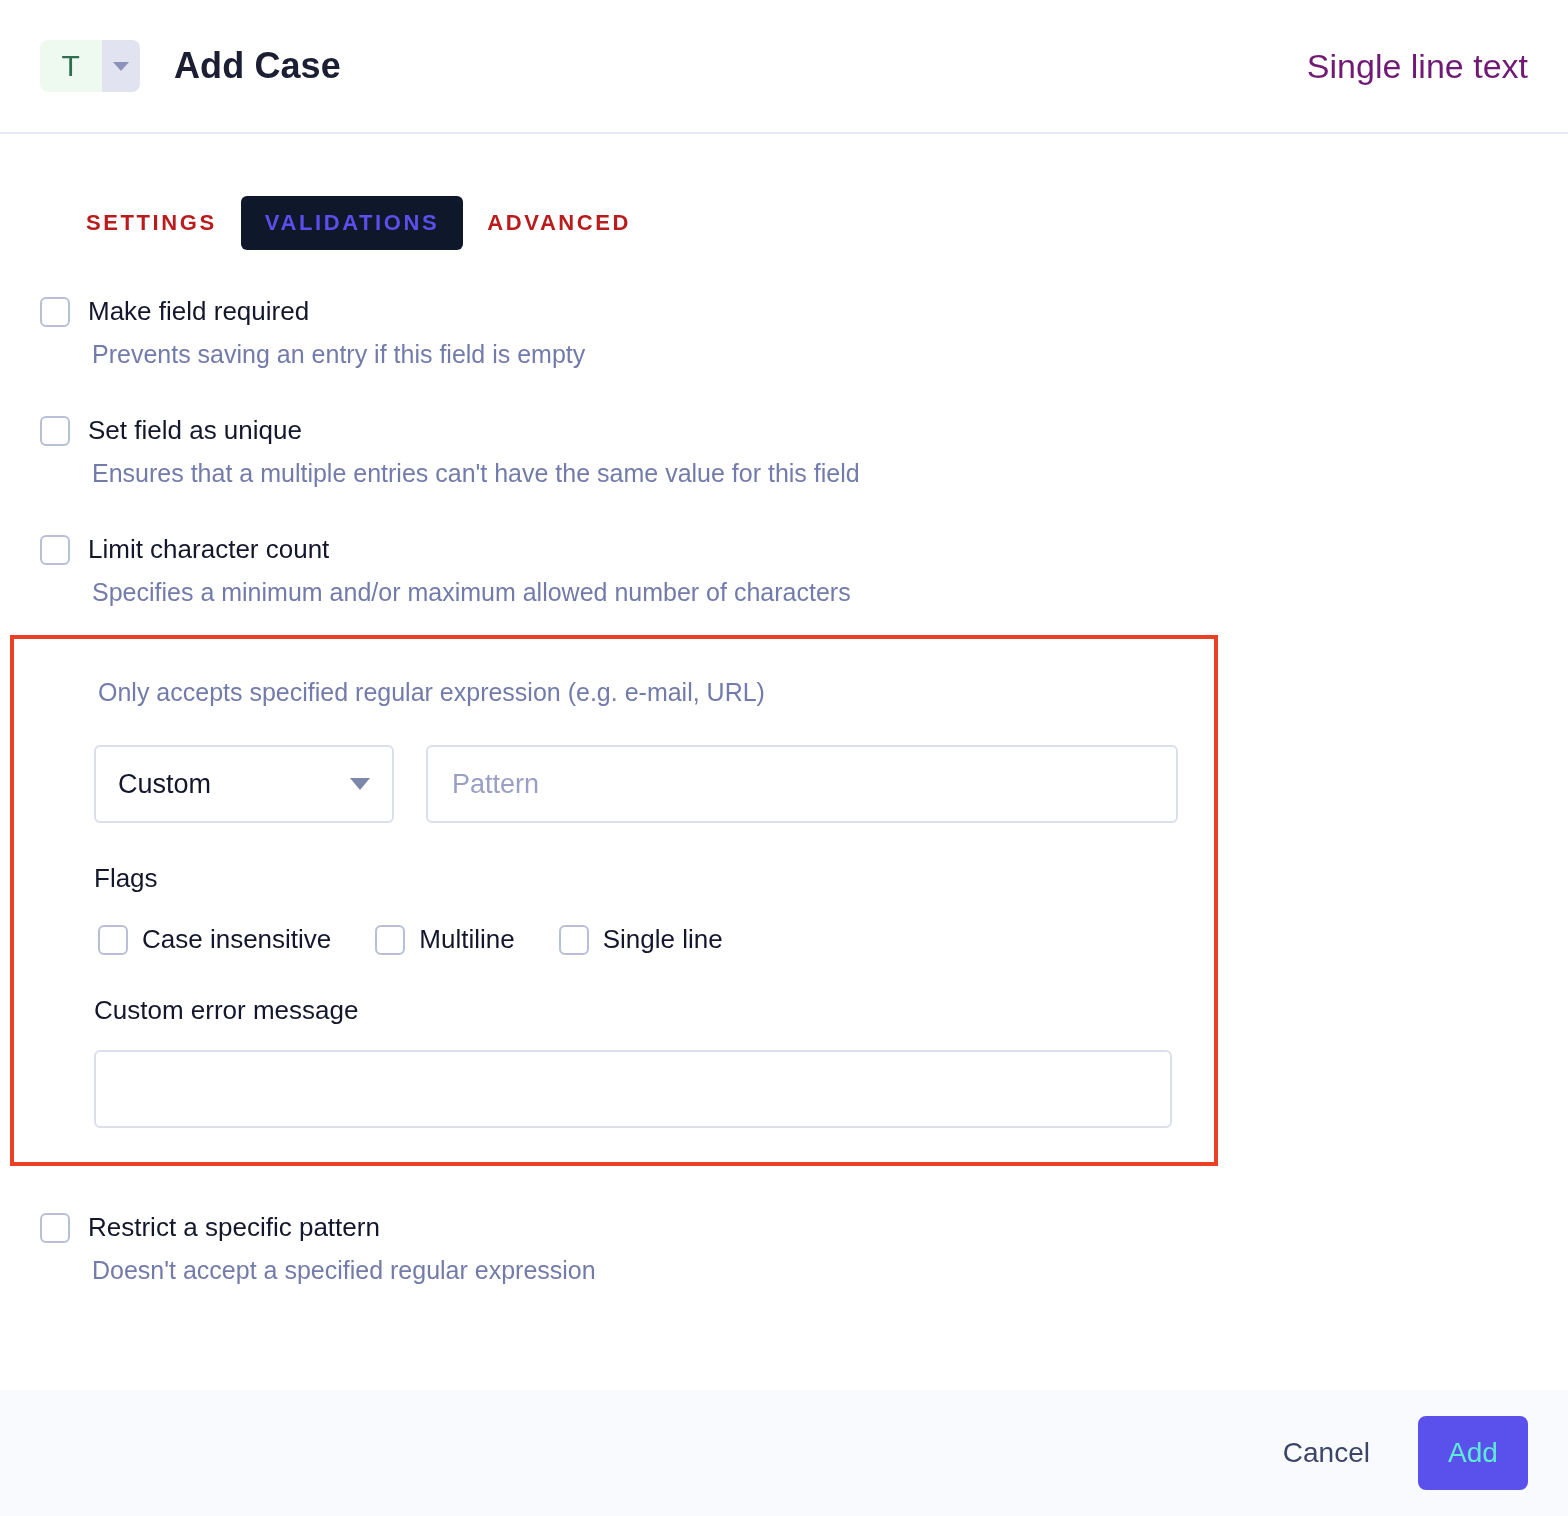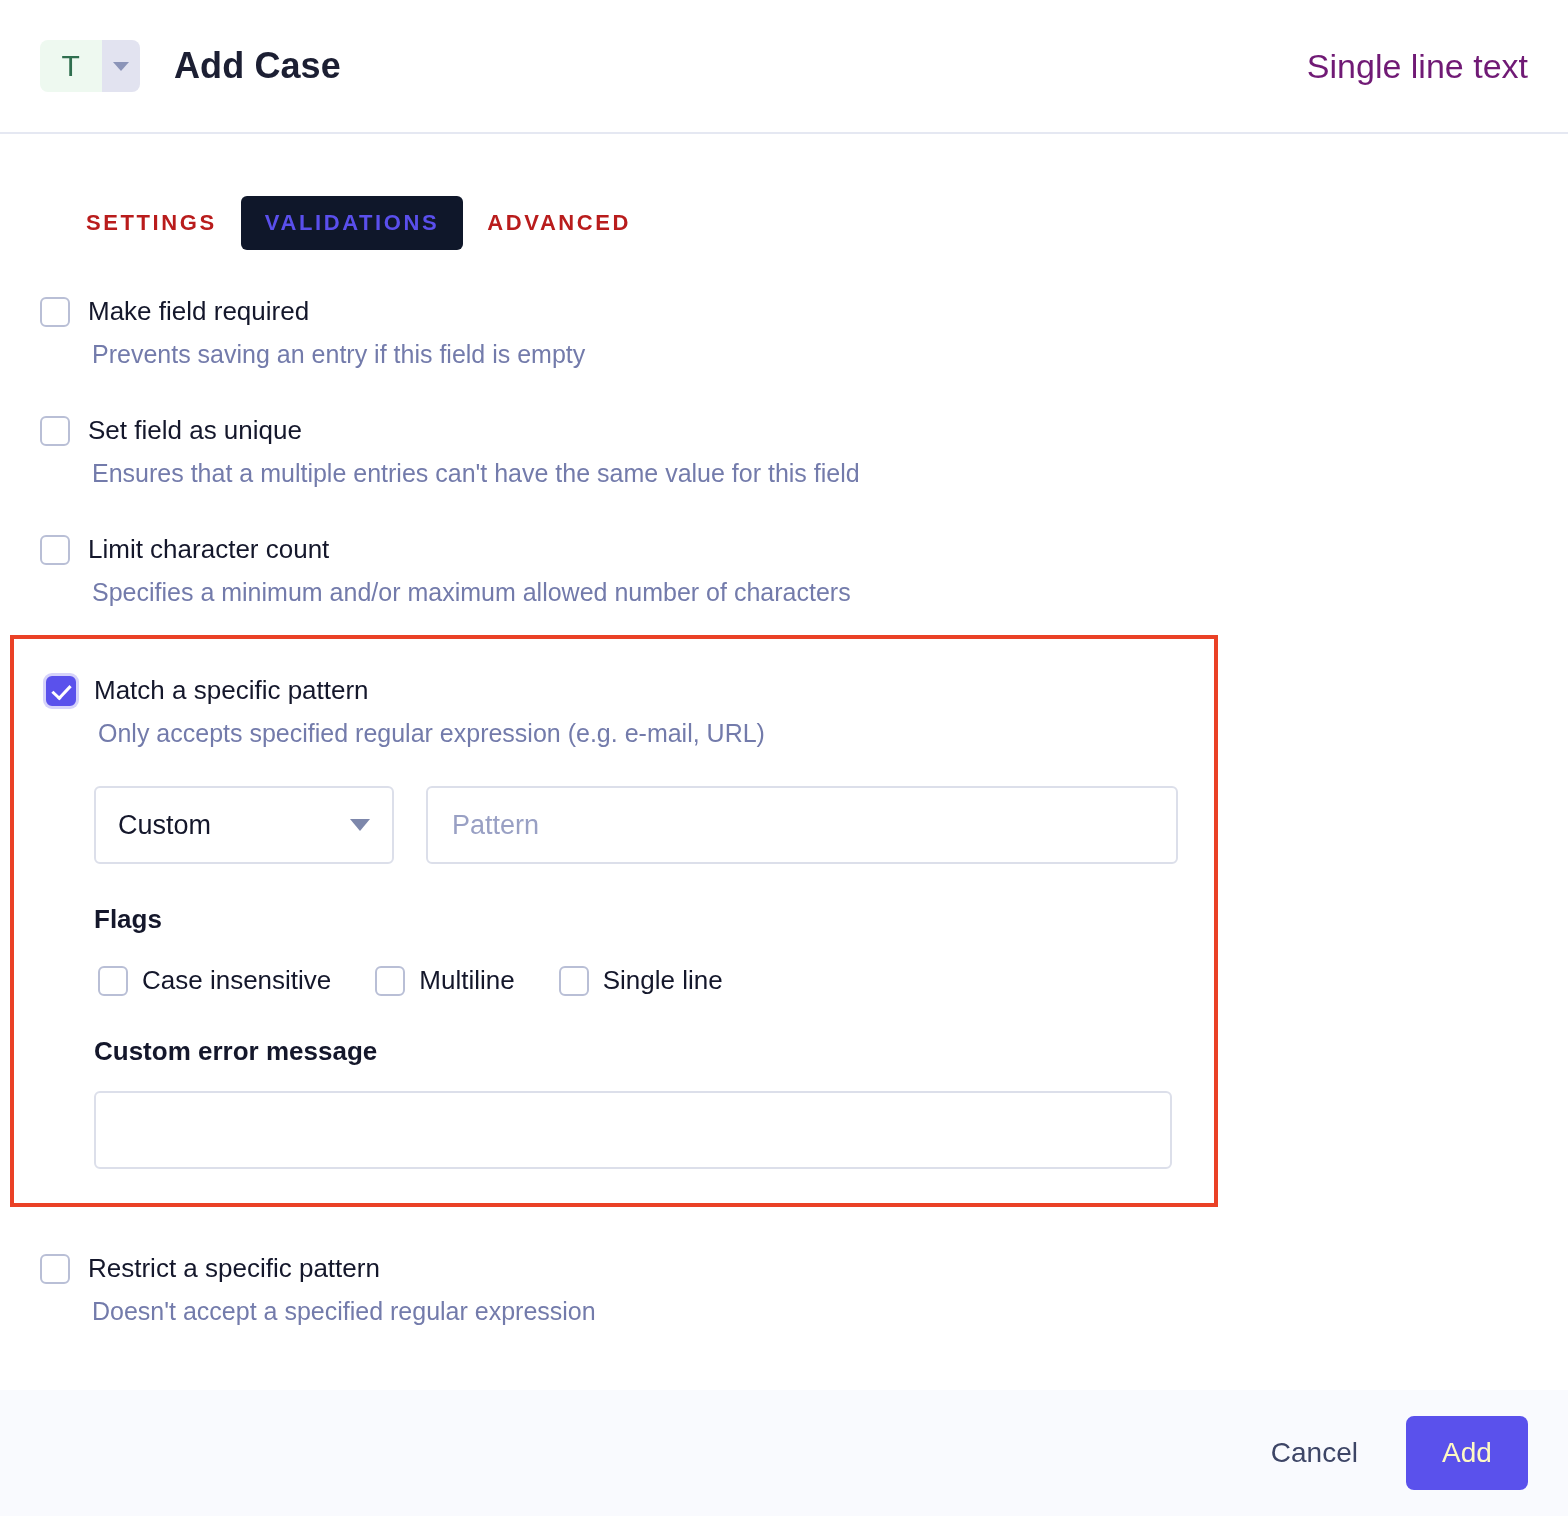--- a/index.html
+++ b/index.html
@@ -208,21 +208,21 @@
     font-size: 27px;
     color: #14172b;
     font-family: "Liberation Sans", sans-serif;
     outline: none;
   }
   .pattern-input::placeholder { color: #99a0c4; }
 
   .sub-label {
     font-size: 26px;
     color: #14172b;
-    font-weight: 700;
+    font-weight: 400;
     margin-top: 40px;
     margin-left: 52px;
   }
 
   .flags-row {
     display: flex;
     align-items: center;
     gap: 18px;
     margin-top: 30px;
     margin-left: 56px;
@@ -271,25 +271,25 @@
     font-size: 28px;
     color: #3d4566;
     background: transparent;
     border: none;
     font-family: "Liberation Sans", sans-serif;
     cursor: pointer;
     padding: 10px 6px;
   }
   .btn-add {
     font-size: 28px;
-    color: #fef9c3;
+    color: #5eead4;
     background: #5a51ec;
     border: none;
     border-radius: 8px;
-    width: 122px;
+    width: 110px;
     height: 74px;
     font-family: "Liberation Sans", sans-serif;
     cursor: pointer;
   }
 </style>
 </head>
 <body>
 
 <div class="app">
 
@@ -332,24 +332,20 @@
       <div class="option-head">
         <span class="cb"></span>
         <span class="option-label">Limit character count</span>
       </div>
       <div class="option-desc">Specifies a minimum and/or maximum allowed number of characters</div>
     </div>
 
     <div class="highlight-box">
 
       <div class="option-row">
-        <div class="option-head">
-          <span class="cb checked"></span>
-          <span class="option-label">Match a specific pattern</span>
-        </div>
         <div class="option-desc">Only accepts specified regular expression (e.g. e-mail, URL)</div>
       </div>
 
       <div class="pattern-controls">
         <div class="select-box">
           <span class="select-value">Custom</span>
           <span class="select-caret"></span>
         </div>
         <input class="pattern-input" type="text" value="" placeholder="Pattern" style="">
       </div>

